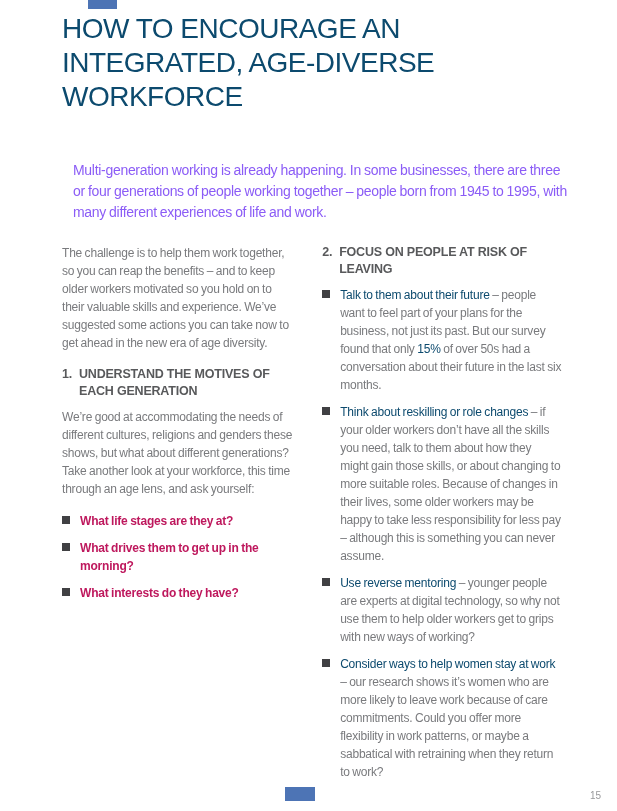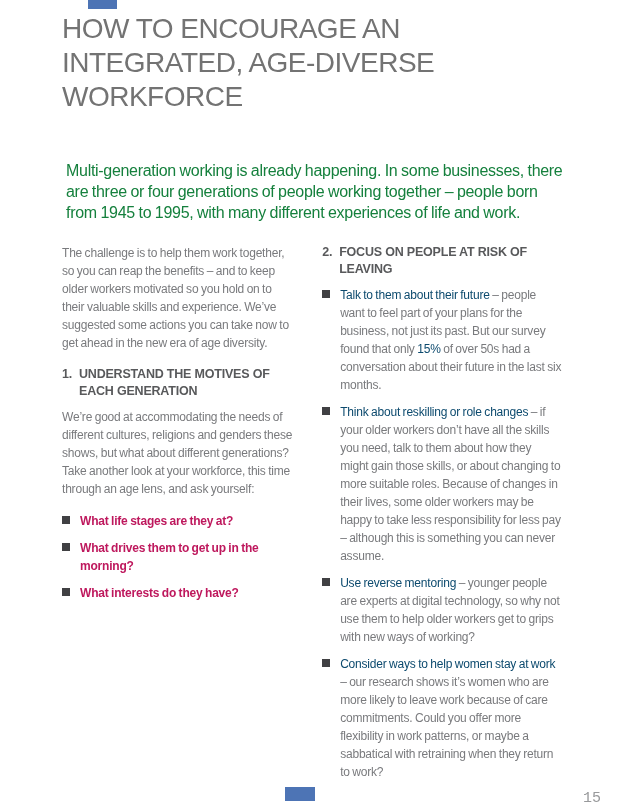--- a/index.html
+++ b/index.html
@@ -11,32 +11,32 @@
     position: relative;
     overflow: hidden;
   }
   .edge-tab { position: absolute; background: #4d74b5; }
   .edge-tab.top { left: 88px; top: 0; width: 29px; height: 9px; }
   .edge-tab.bottom { left: 285px; top: 787px; width: 30px; height: 14px; }
 
   .content { position: absolute; left: 62px; top: 12px; width: 500px; }
 
   .page-title {
-    color: #737373;
+    color: #0c4a6e;
     font-size: 28px;
     line-height: 34px;
     font-weight: 400;
     letter-spacing: -0.5px;
     margin: 0;
     width: 500px;
   }
   .intro {
-    margin: 46px 0 0 4px;
-    color: #15803d;
-    font-size: 16px;
+    margin: 46px 0 0 11px;
+    color: #8b5cf6;
+    font-size: 14px;
     line-height: 21px;
     letter-spacing: -0.3px;
     word-spacing: -0.5px;
     width: 502px;
   }
   .cols { display: flex; margin-top: 21px; }
   .col-left  { width: 243px; margin-right: 27px; }
   .col-right { width: 250px; }
 
   .body-text, .bt {
@@ -68,22 +68,21 @@
   .bt { margin: 0; }
   .bt.all-blue { color: #be185d; font-weight: bold; }
   .lead { color: #0c4a6e; font-weight: normal; }
 
   .closing { margin-top: 4px; }
 
   .page-number {
     position: absolute;
     top: 790px; right: 16px;
     color: #98999b;
-    font-size: 15px;
-    font-family: Liberation Mono, monospace;
+    font-size: 10px;
   }
 </style>
 </head>
 <body>
 
 <div class="edge-tab top"></div>
 <div class="edge-tab bottom"></div>
 
 <div class="content">
 

